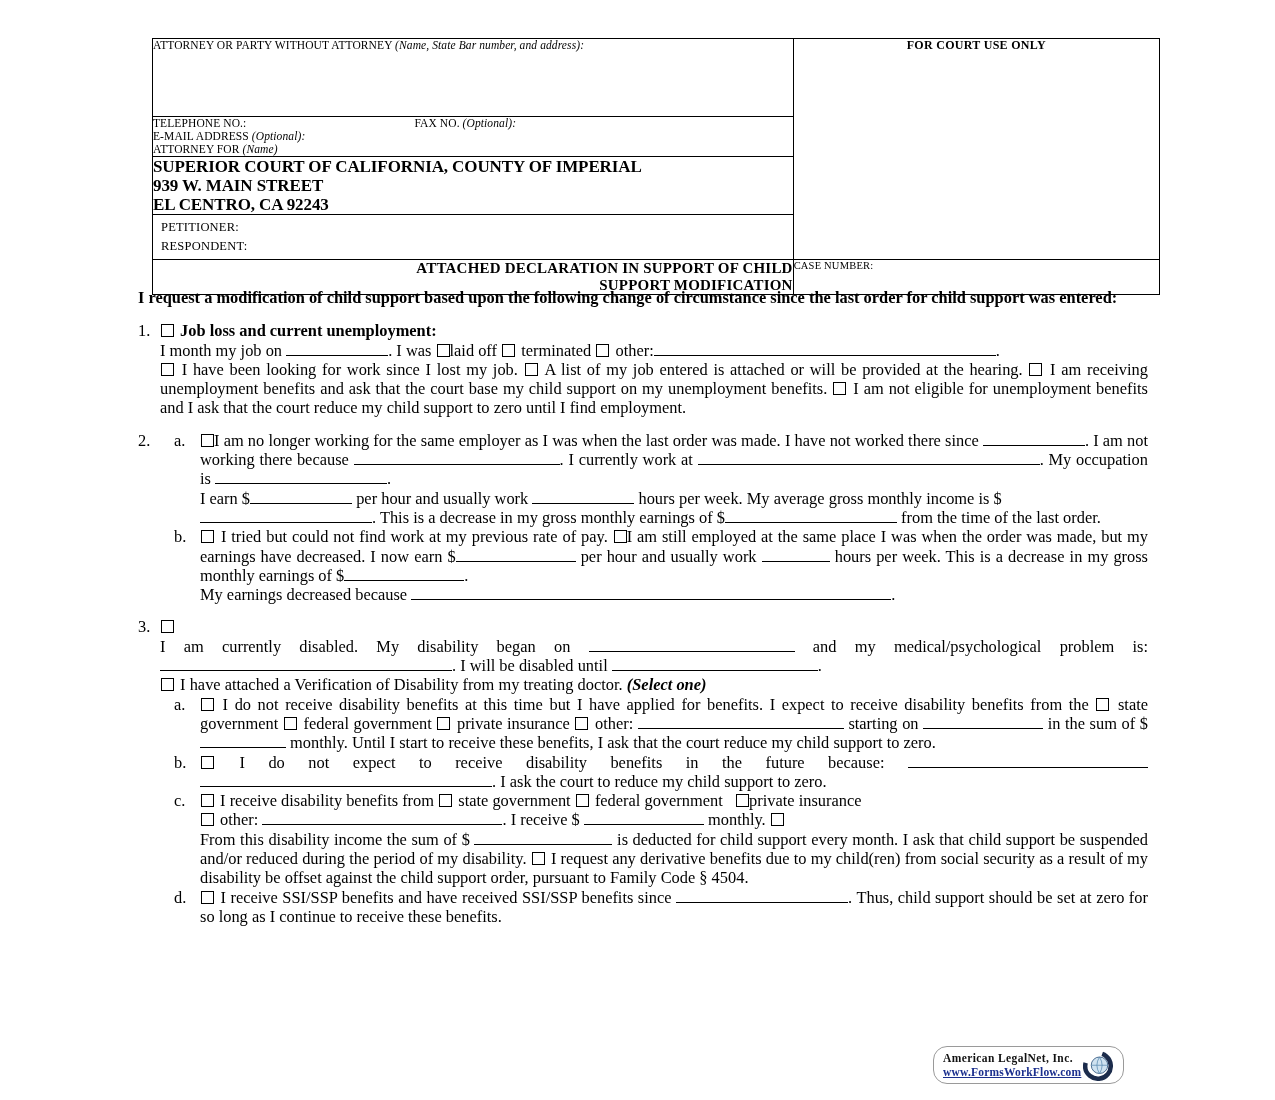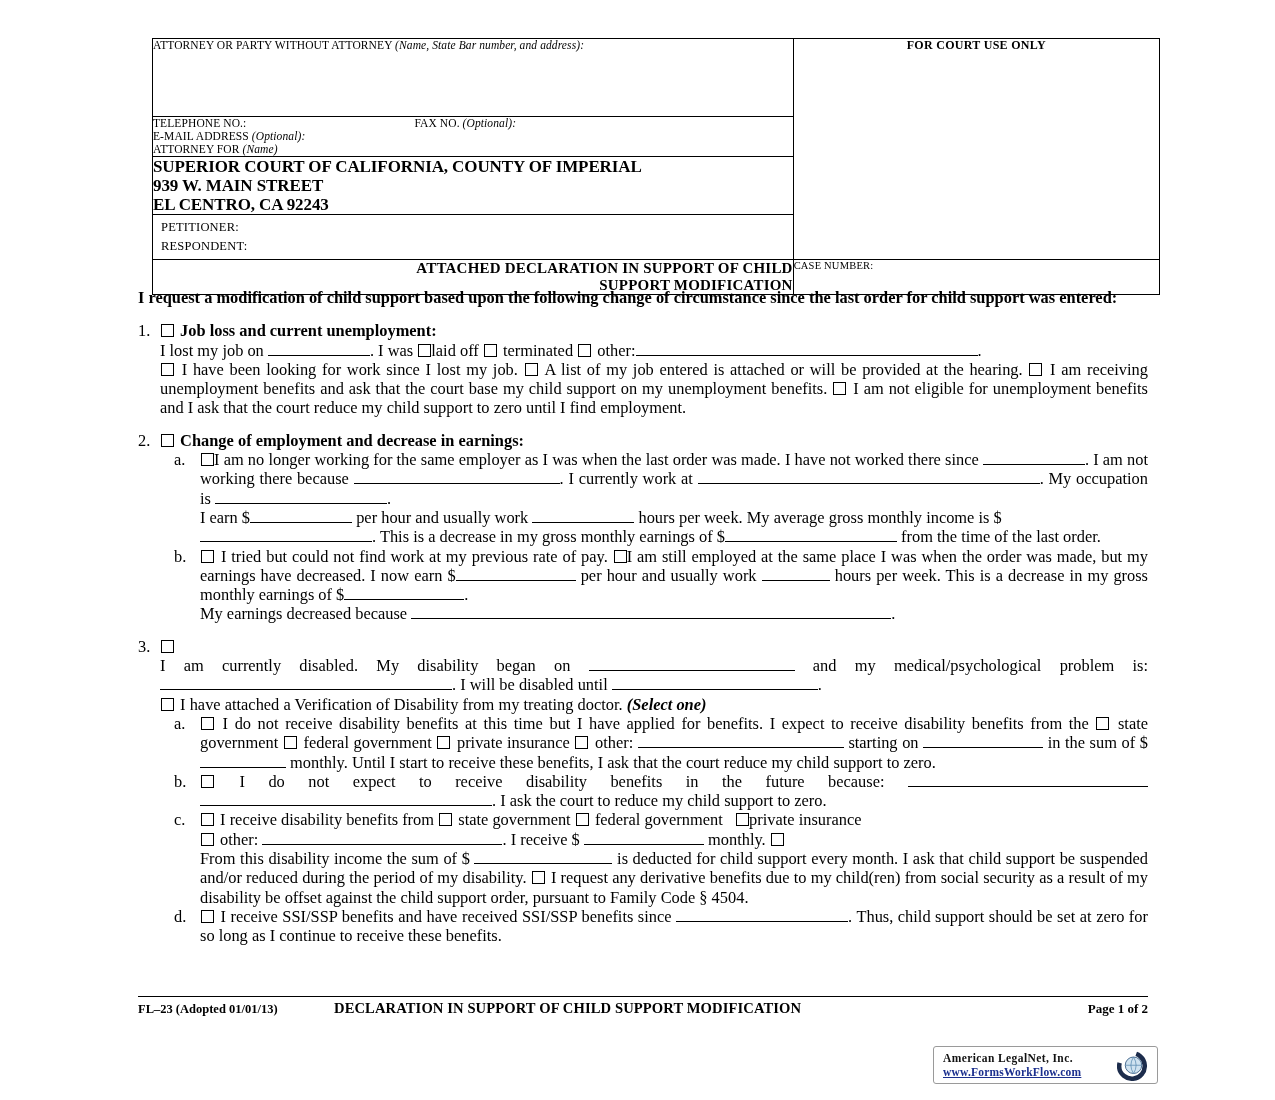--- a/index.html
+++ b/index.html
@@ -121,23 +121,23 @@
     align-items: baseline;
   }
   .f-left { font-size: 12.5px; font-weight: bold; width: 196px; flex: none; }
   .f-mid { font-size: 14.6px; font-weight: bold; flex: 1; letter-spacing: .1px; }
   .f-right { font-size: 13px; font-weight: bold; white-space: nowrap; }
 
   
   .aln {
     position: absolute;
     left: 933px; top: 1046px;
-    width: 225px; height: 38px;
+    width: 191px; height: 38px;
     border: 1px solid #9a9a9a;
-    border-radius: 3px;
+    border-radius: 14px;
     background: #fff;
     display: flex; align-items: center;
   }
   .aln-text { padding-left: 9px; line-height: 14px; }
   .aln-name { font-size: 11.5px; font-weight: bold; letter-spacing: .4px; color: #111; }
   .aln-url  { font-size: 11.5px; font-weight: bold; color: #1b2f8e; text-decoration: underline; letter-spacing: .2px; }
   .aln-logo { position: absolute; right: 10px; top: 4px; width: 30px; height: 30px; }
 </style>
 </head>
 <body>
@@ -206,21 +206,21 @@
     <p class="intro j">I request a modification of child support based upon the following change of circumstance since the last order for child support was entered:</p>
 
     <div class="item">
       <div class="item-num">1.</div>
       <div class="item-body">
         <div>
           <span class="cb"></span>
           <span class="item-head">Job loss and current unemployment:</span>
         </div>
         <div class="jl">
-          <span>I lost my job on</span>
+          <span>I month my job on</span>
           <span class="ul u12"></span><span>. I was</span>
           <span class="cb tight"></span><span>laid off</span>
           <span class="cb"></span> <span>terminated</span>
           <span class="cb"></span> <span>other:</span><span class="ul u40"></span><span>.</span>
         </div>
         <div class="j">
           <span class="cb"></span>
           <span>I have been looking for work since I lost my job.</span>
           <span class="cb"></span>
           <span>A list of my job entered is attached or will be provided at the hearing.</span>
@@ -228,24 +228,20 @@
           <span>I am receiving unemployment benefits and ask that the court base my child support on my unemployment benefits.</span>
           <span class="cb"></span>
           <span>I am not eligible for unemployment benefits and I ask that the court reduce my child support to zero until I find employment.</span>
         </div>
       </div>
     </div>
 
     <div class="item">
       <div class="item-num">2.</div>
       <div class="item-body">
-        <div>
-          <span class="cb"></span>
-          <span class="item-head">Change of employment and decrease in earnings:</span>
-        </div>
 
         <div class="sub">
           <div class="sub-let">a.</div>
           <div class="sub-body">
             <div class="j">
               <span class="cb tight"></span><span>I am no longer working for the same employer as I was when the last order was made. I have not worked there since</span>
               <span class="ul u12"></span><span>.  I am not working there because</span>
               <span class="ul u24"></span><span>. I currently work at</span>
               <span class="ul u40"></span><span>. My occupation is</span>
               <span class="ul u20"></span><span>.</span>
@@ -373,25 +369,20 @@
               <span class="cb"></span>
               <span>I receive SSI/SSP benefits and have received SSI/SSP benefits since</span>
               <span class="ul u20"></span><span>. Thus, child support should be set at zero for so long as I continue to receive these benefits.</span>
             </div>
           </div>
         </div>
       </div>
     </div>
   </div>
 
-  <div class="footer">
-    <div class="f-left">FL–23 (Adopted 01/01/13)</div>
-    <div class="f-mid">DECLARATION IN SUPPORT OF CHILD SUPPORT MODIFICATION</div>
-    <div class="f-right">Page 1 of 2</div>
-  </div>
 
   <div class="aln">
     <div class="aln-text">
       <div class="aln-name">American LegalNet, Inc.</div>
       <div class="aln-url">www.FormsWorkFlow.com</div>
     </div>
     <svg class="aln-logo" viewBox="0 0 40 40">
       <circle cx="20" cy="20" r="17" fill="none" stroke="#1c2c4c" stroke-width="6" stroke-dasharray="72 28" transform="rotate(-50 20 20)"></circle>
       <circle cx="22" cy="19" r="11" fill="#cfe2f0" stroke="#3a5f86" stroke-width="1.2"></circle>
       <path d="M11 19 h22 M22 8 q7 11 0 22 M22 8 q-7 11 0 22" fill="none" stroke="#5a8ab0" stroke-width="1"></path>

